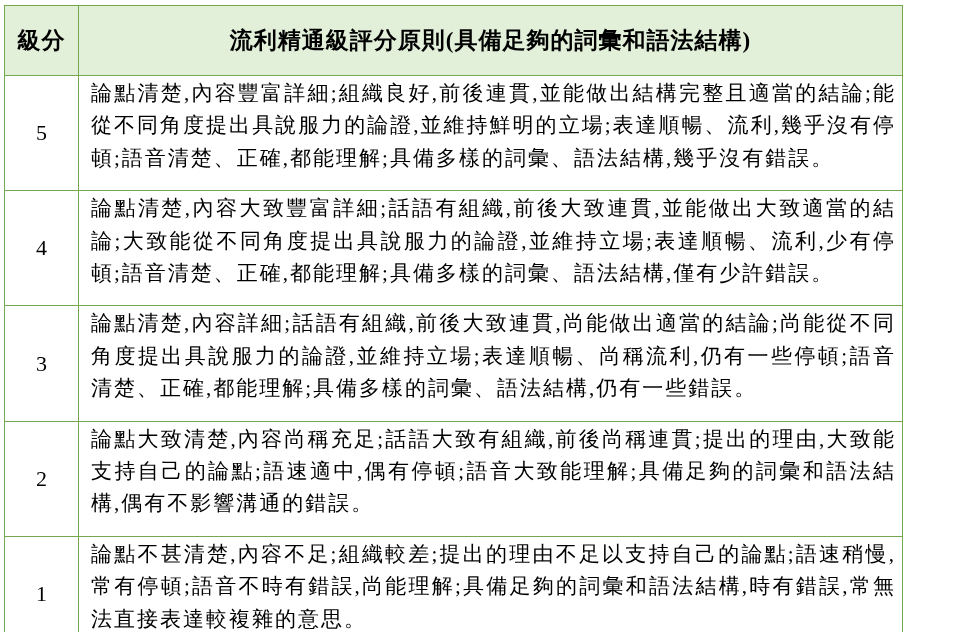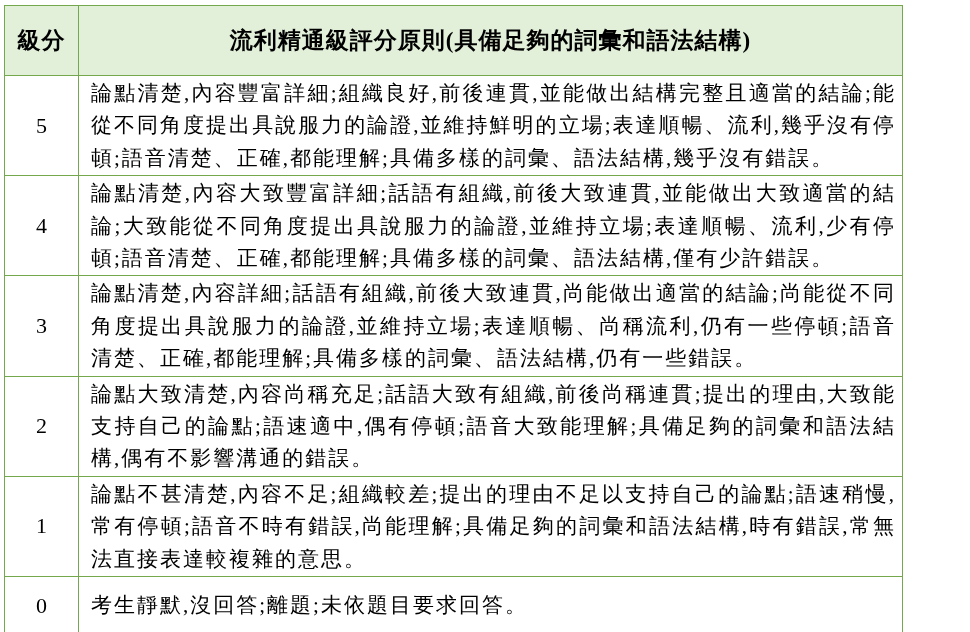--- a/index.html
+++ b/index.html
@@ -48,21 +48,21 @@
   
   td.score-cell {
     text-align: center;
     font-size: 22px;
     font-family: "Liberation Serif", "DejaVu Serif", serif;
   }
   td.desc-cell {
     font-size: 21px;
     line-height: 32.4px;
     letter-spacing: 2px;
-    padding: 1px 6px 1px 12px;
+    padding: 1px 6px 16px 12px;
     text-align: justify;
     text-align-last: left;
   }
   tbody tr.single-line { height: 58px; }
   tbody tr.single-line td.desc-cell {
     padding-top: 12px;
     padding-bottom: 12px;
   }
 </style>
 </head>

